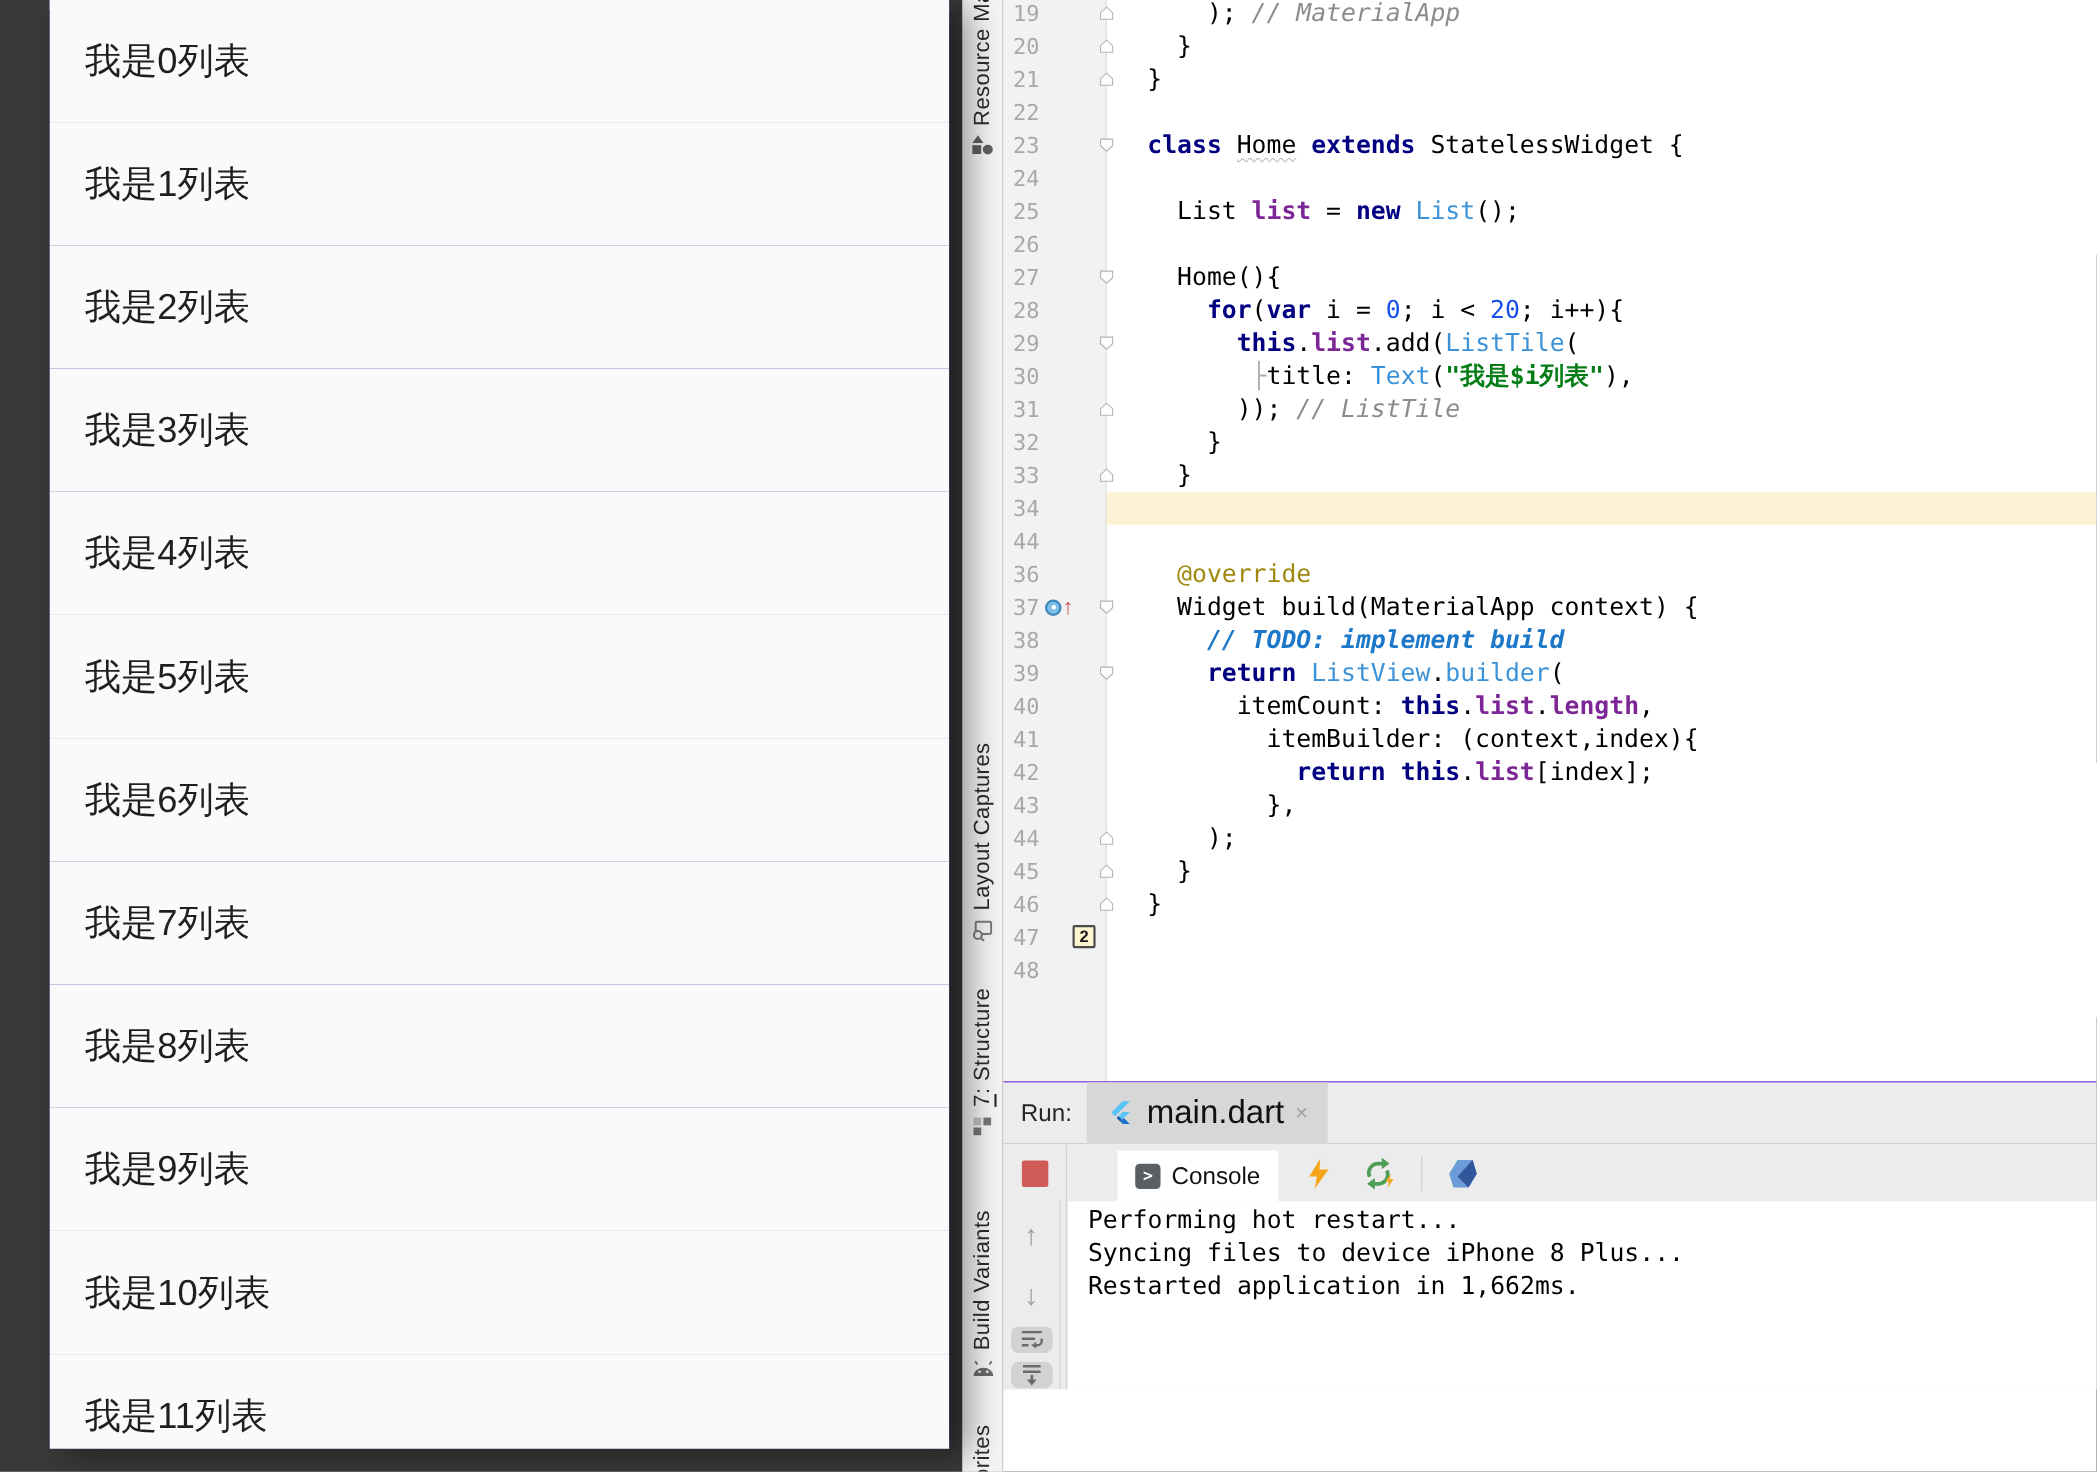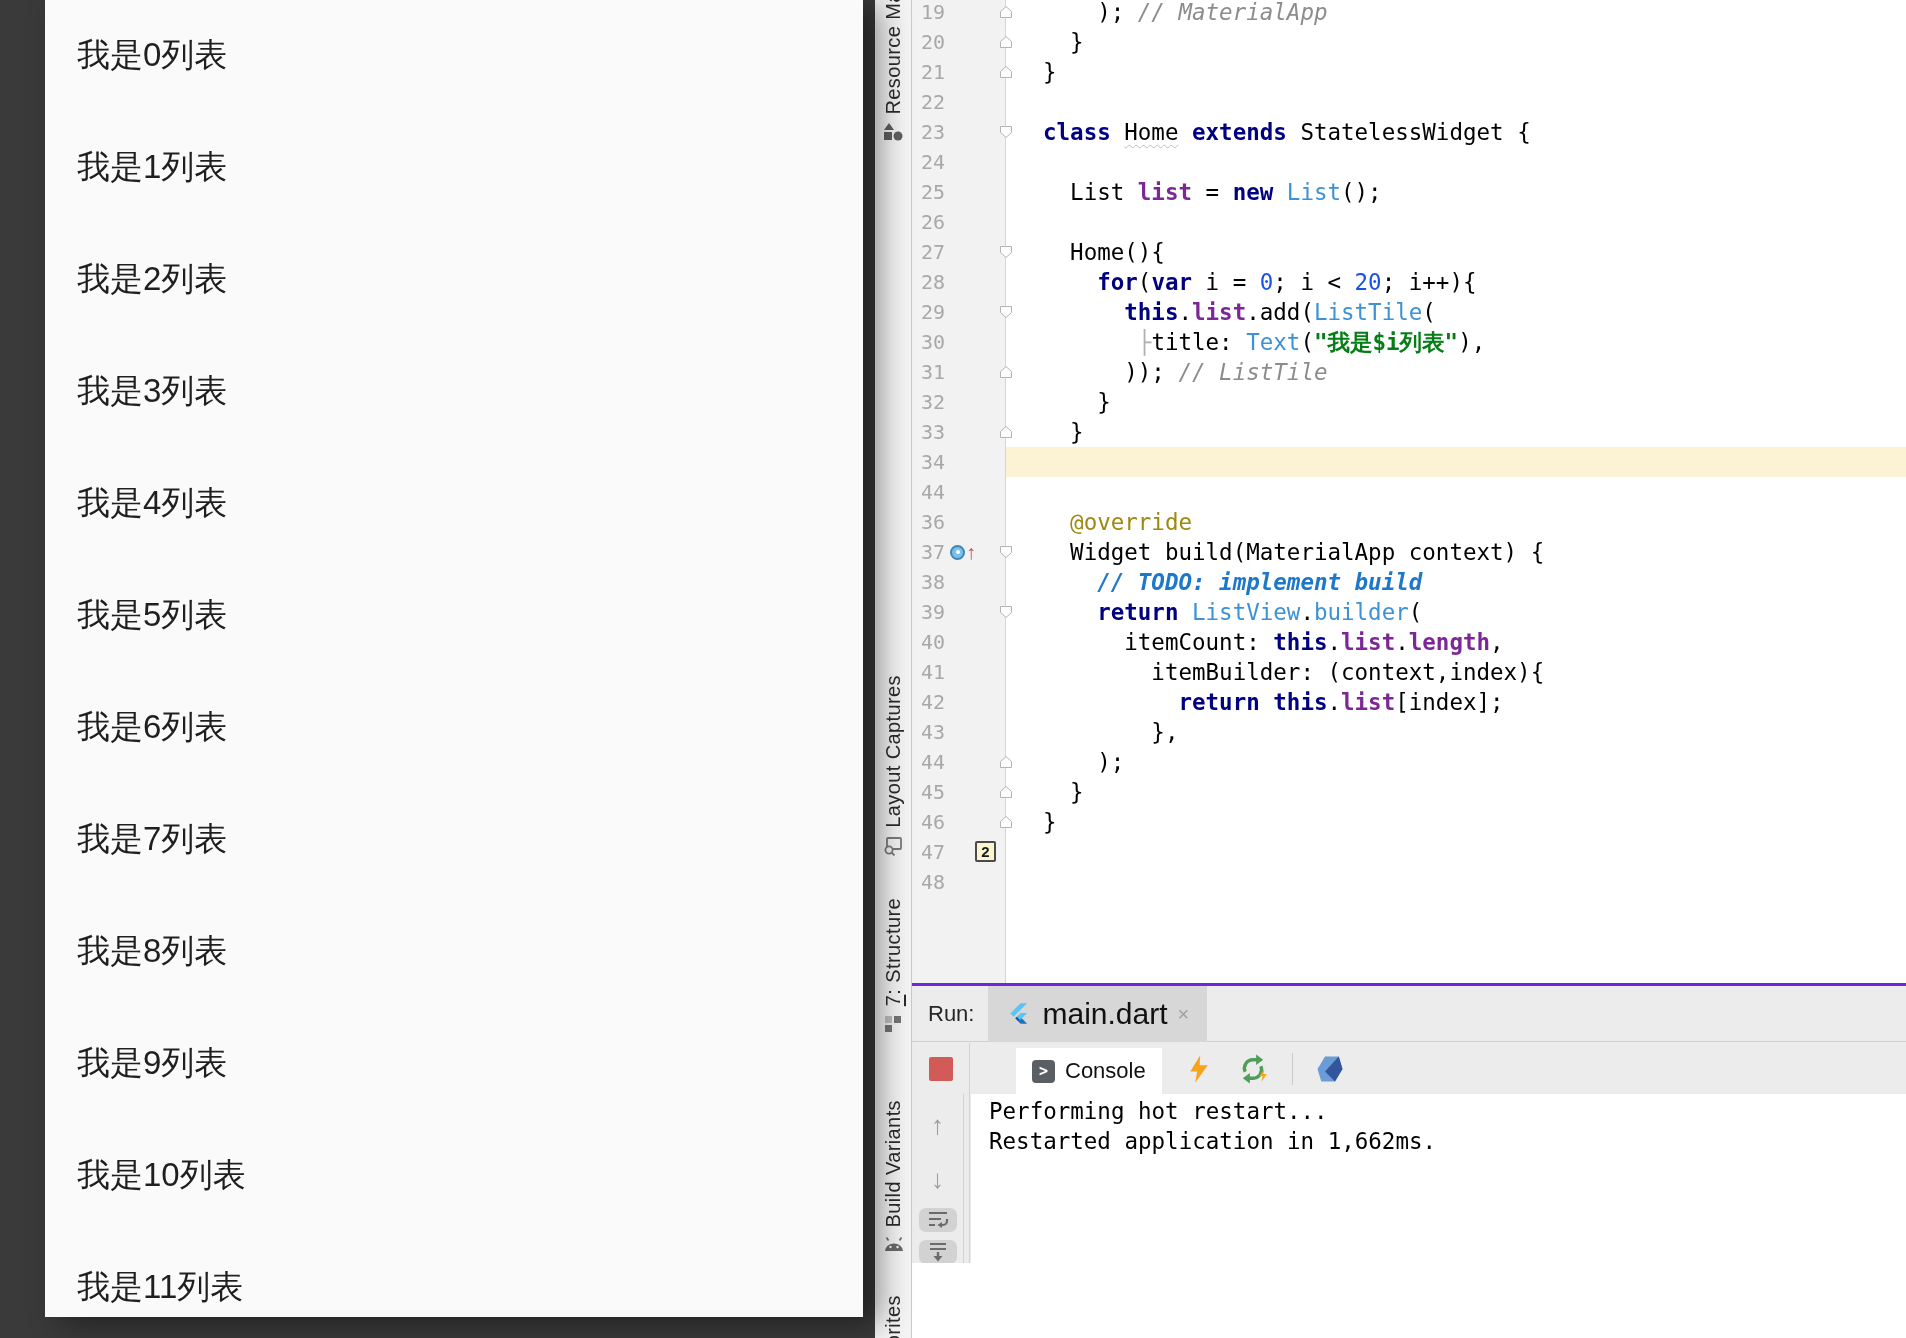--- a/index.html
+++ b/index.html
@@ -54,21 +54,21 @@
   .tk-n { color:#1750eb; }
   .tk-s { color:#067d17; font-weight:bold; }
   .tk-c { color:#8c8c8c; font-style:italic; }
   .tk-todo { color:#1d78c9; font-weight:bold; font-style:italic; }
   .tk-ann { color:#9e880d; }
   .tk-g { color:#b0b0b0; }
   .tk-w { color:#000; text-decoration:underline wavy #bdbdbd 1px; text-underline-offset:4px; }
 
   
   #run-panel { position:absolute; left:37px; top:983px; width:994px; height:280px;
-    background:#ececec; border-top:3px solid #6d28d9; }
+    background:#ececec; border-top:1px solid #6d28d9; }
   .run-header { position:absolute; left:0; top:0; width:994px; height:56px;
     border-bottom:1px solid #cfcfcf; display:flex; align-items:center; }
   .run-label { font-size:22px; color:#262626; margin-left:16px; }
   .run-tab { height:56px; margin-left:14px; background:#d7d7d7; display:flex; align-items:center; gap:10px; padding:0 18px; }
   .run-tab-label { font-size:30px; color:#111; }
   .tab-close { color:#a0a0a0; font-size:20px; line-height:20px; }
 
   .run-leftcol { position:absolute; left:0; top:57px; width:58px; bottom:0;
     border-right:1px solid #d2d2d2; display:flex; flex-direction:column; align-items:center; }
   .stop-btn { width:24px; height:24px; background:#d15b56; border-radius:2px; margin-top:14px; }
@@ -389,17 +389,18 @@
           </svg>
         </div>
         <svg width="26" height="26" viewBox="0 0 24 24" style="margin-top:22px">
           <rect x="6" y="2" width="12" height="6" fill="#757575"></rect>
           <rect x="3" y="9" width="18" height="9" rx="1" fill="#757575"></rect>
           <rect x="7" y="15" width="10" height="9" fill="#9e9e9e"></rect>
         </svg>
       </div>
       <div class="console-text" id="console-text">
           <div class="console-line">Performing hot restart...</div>
+          <div class="console-line">Syncing files to device iPhone 8 Plus...</div>
           <div class="console-line">Restarted application in 1,662ms.</div>
         </div>
     </div>
   </div>
 </div>
 
 </body></html>

